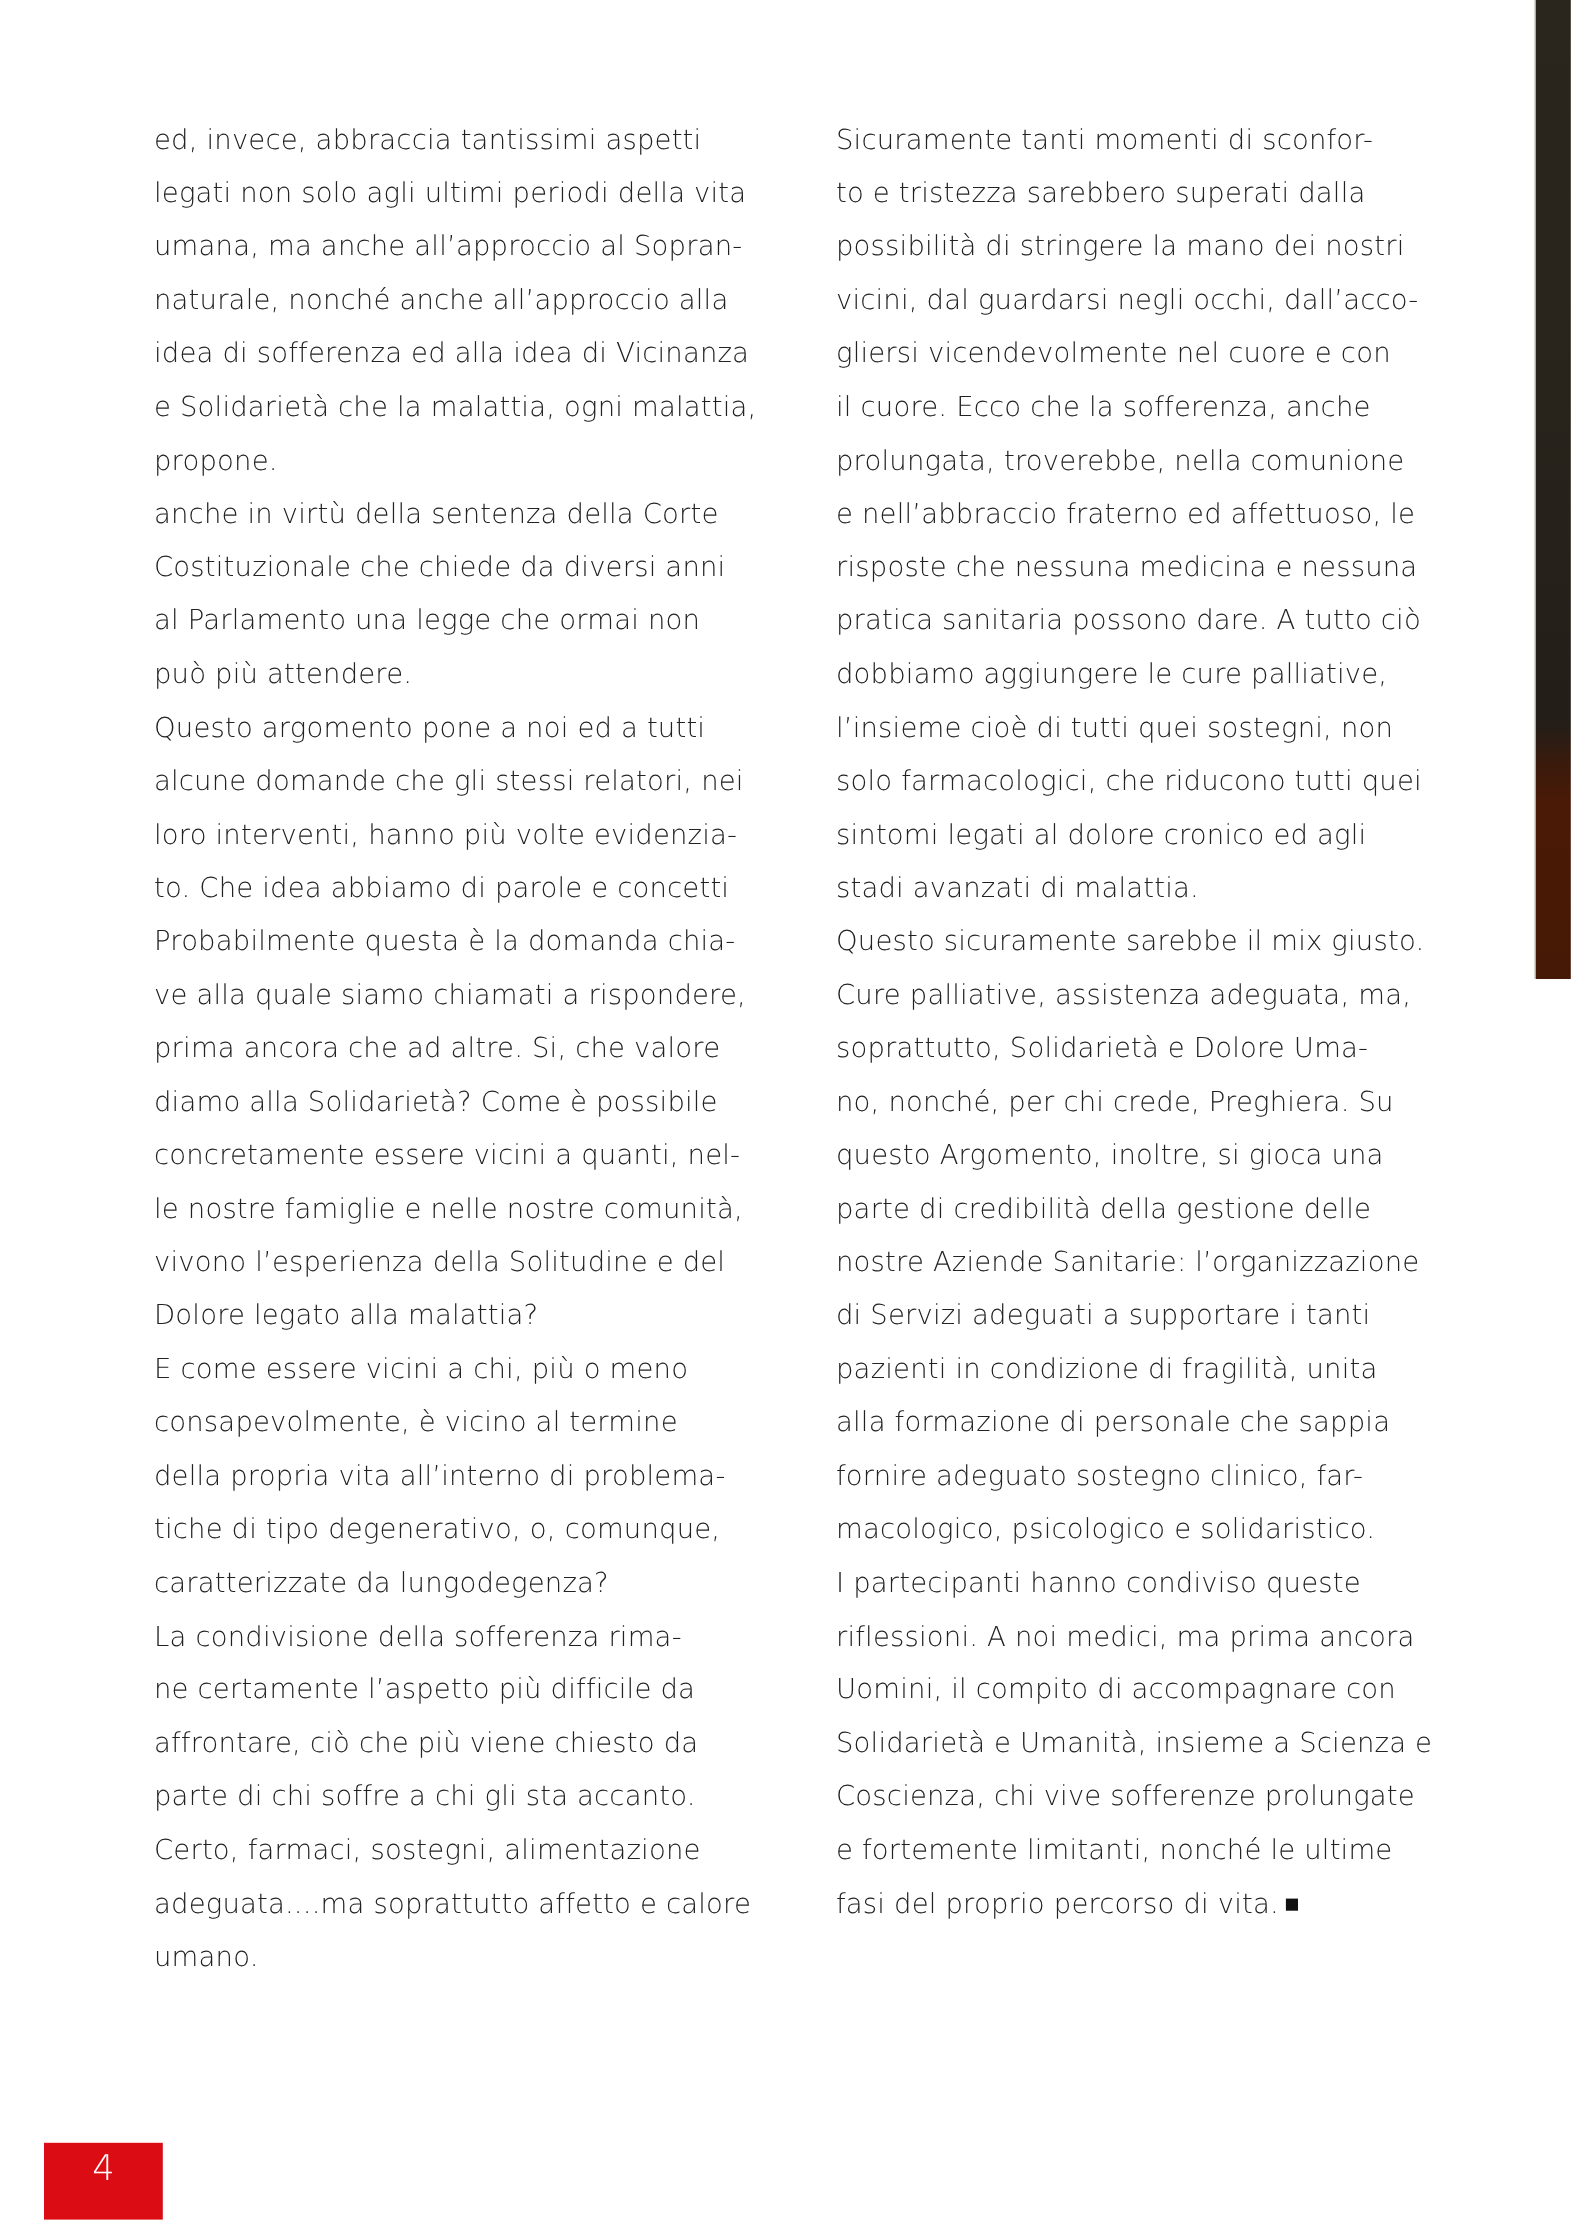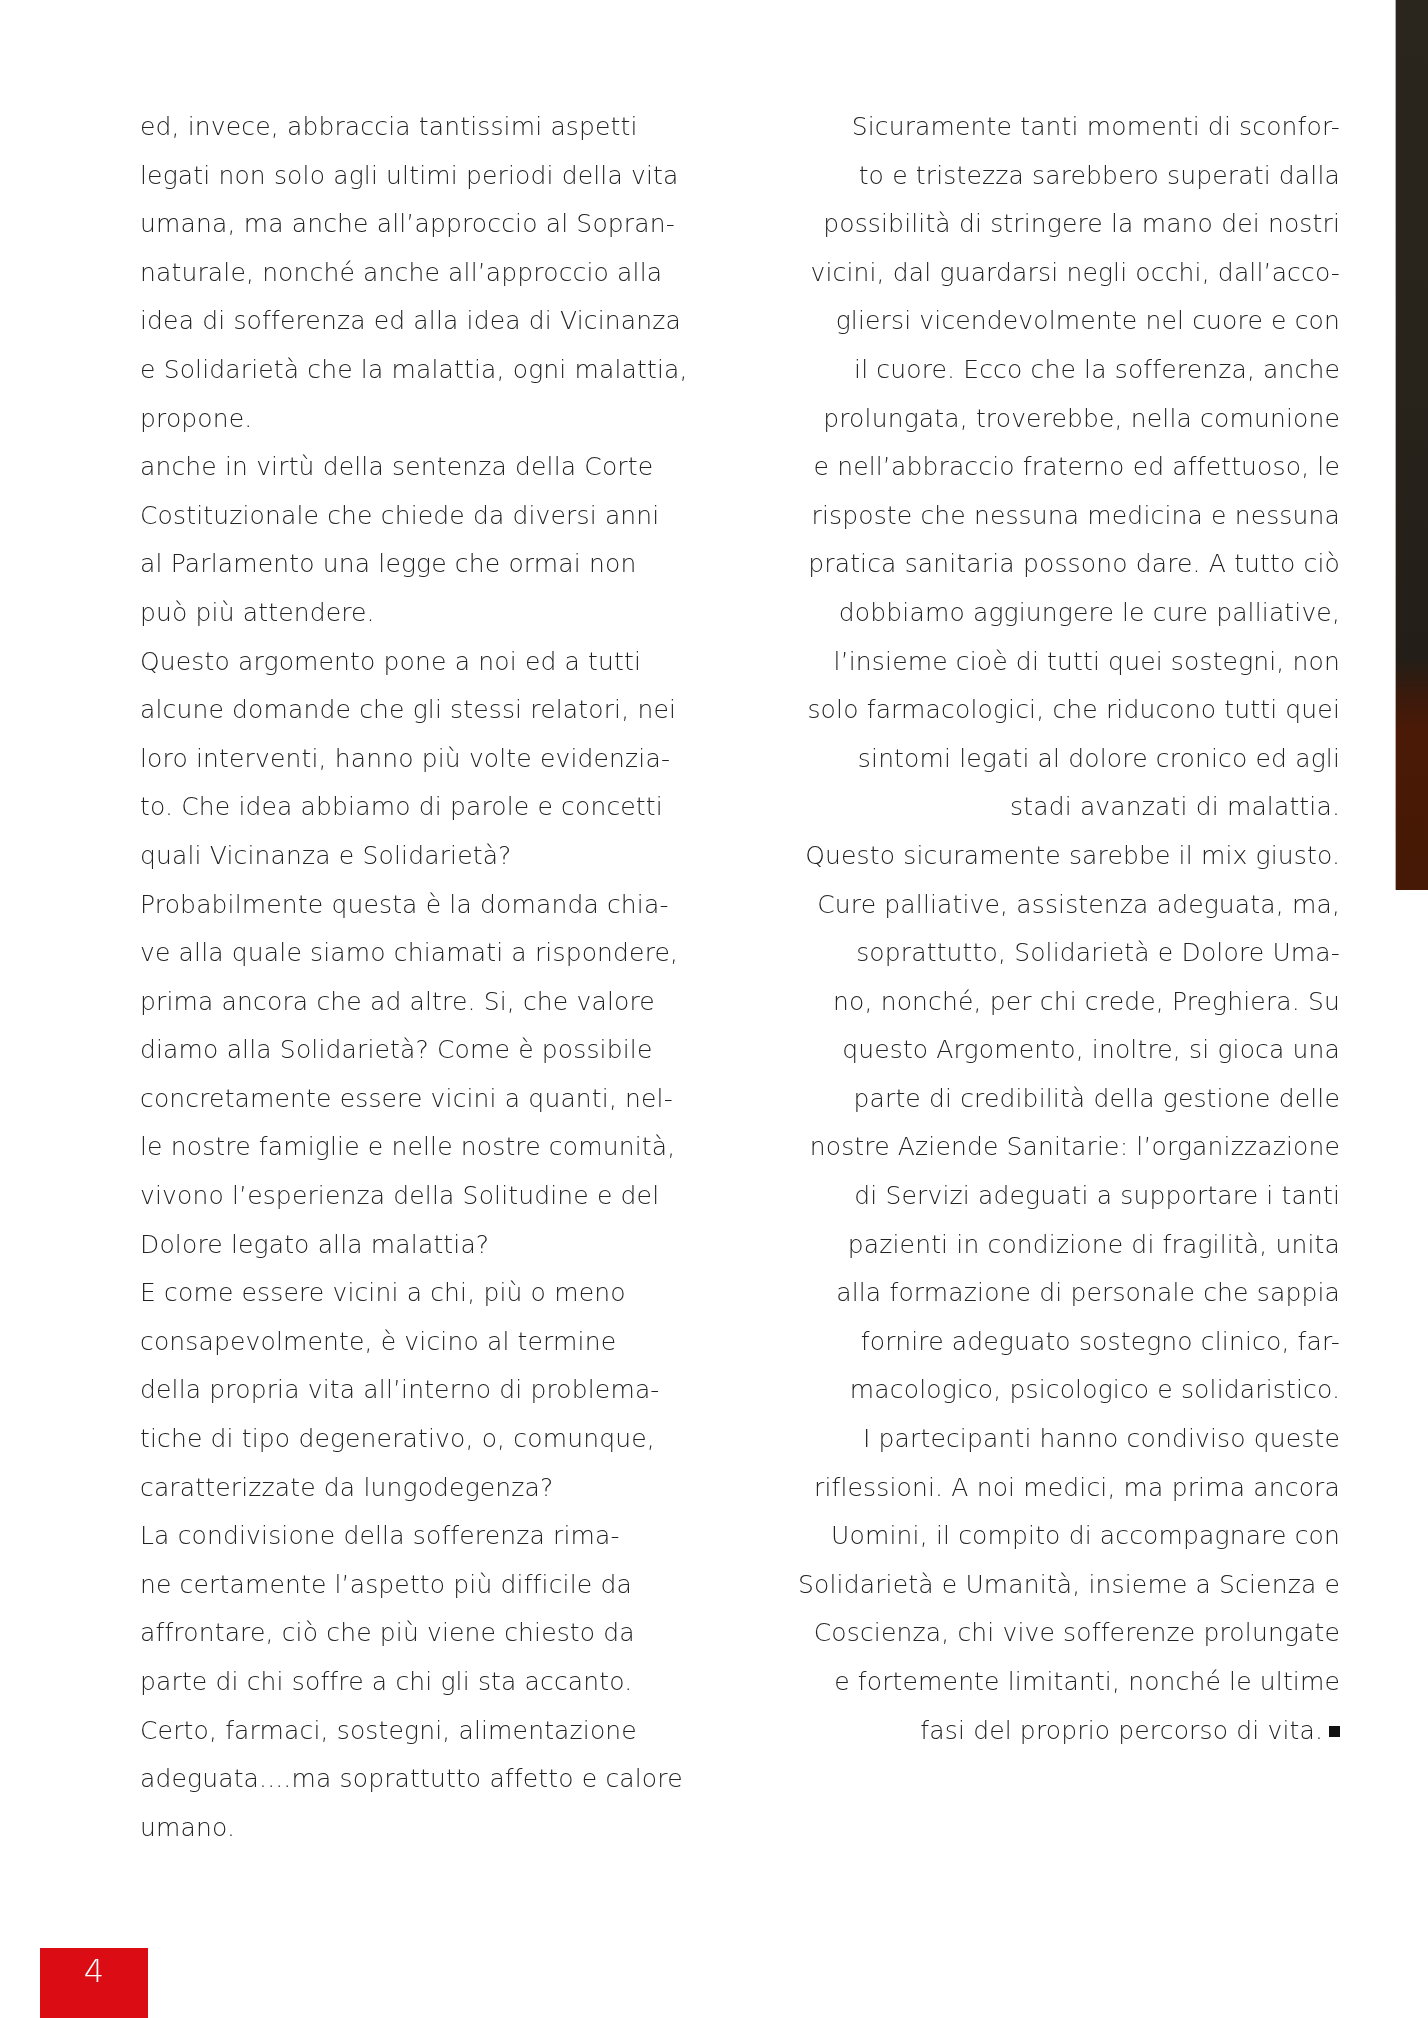--- a/index.html
+++ b/index.html
@@ -29,21 +29,21 @@
         #4a1a06 82%,
         #451905 100%);
       border-left: 1px solid #b8b0a8;
     }
     .column {
       position: absolute;
       top: 103px;
       width: 580px;
     }
     .col-left { left: 140px; }
-    .col-right { left: 760px; text-align: right; }
+    .col-right { left: 760px; }
     .line {
       height: 48.6px;
       line-height: 48.6px;
       font-size: 25px;
       font-weight: 300;
       letter-spacing: 0.15px;
       white-space: nowrap;
       color: #222222;
     }
     .end-mark {
@@ -82,21 +82,20 @@
     <div class="line"><span>e Solidarietà che la malattia, ogni malattia,</span></div>
     <div class="line"><span>propone.</span></div>
     <div class="line"><span>anche in virtù della sentenza della Corte</span></div>
     <div class="line"><span>Costituzionale che chiede da diversi anni</span></div>
     <div class="line"><span>al Parlamento una legge che ormai non</span></div>
     <div class="line"><span>può più attendere.</span></div>
     <div class="line"><span>Questo argomento pone a noi ed a tutti</span></div>
     <div class="line"><span>alcune domande che gli stessi relatori, nei</span></div>
     <div class="line"><span>loro interventi, hanno più volte evidenzia-</span></div>
     <div class="line"><span>to. Che idea abbiamo di parole e concetti</span></div>
-    <div class="line"><span>quali Vicinanza e Solidarietà?</span></div>
     <div class="line"><span>Probabilmente questa è la domanda chia-</span></div>
     <div class="line"><span>ve alla quale siamo chiamati a rispondere,</span></div>
     <div class="line"><span>prima ancora che ad altre. Si, che valore</span></div>
     <div class="line"><span>diamo alla Solidarietà? Come è possibile</span></div>
     <div class="line"><span>concretamente essere vicini a quanti, nel-</span></div>
     <div class="line"><span>le nostre famiglie e nelle nostre comunità,</span></div>
     <div class="line"><span>vivono l’esperienza della Solitudine e del</span></div>
     <div class="line"><span>Dolore legato alla malattia?</span></div>
     <div class="line"><span>E come essere vicini a chi, più o meno</span></div>
     <div class="line"><span>consapevolmente, è vicino al termine</span></div>

